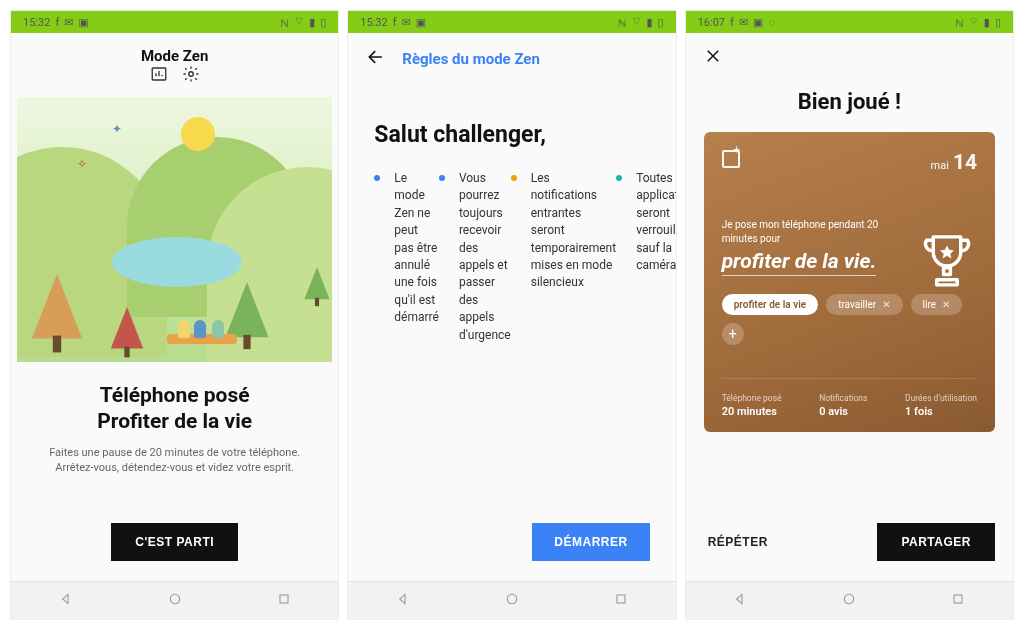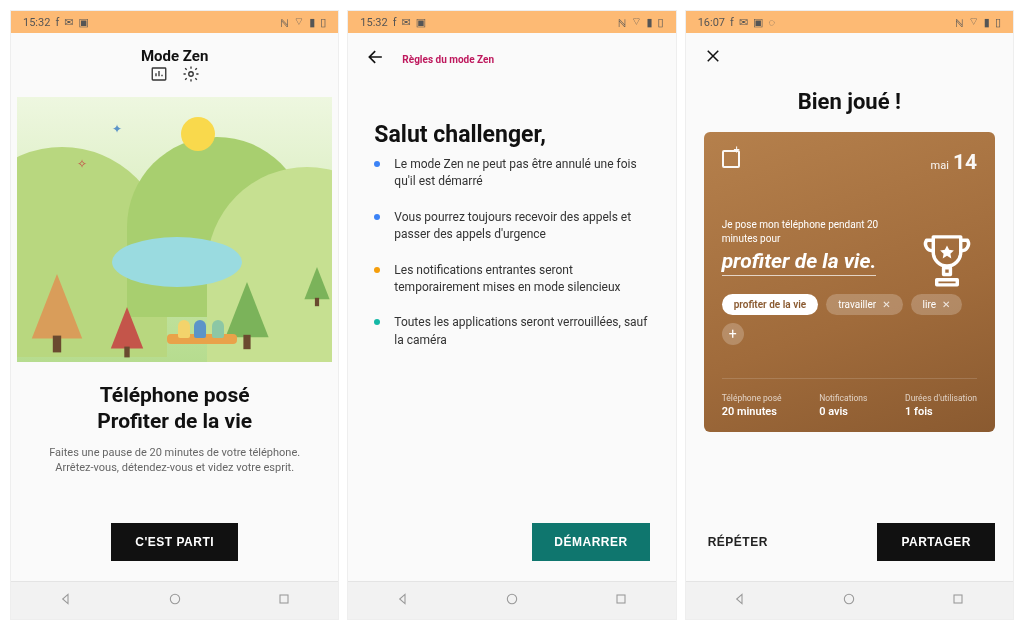--- a/index.html
+++ b/index.html
@@ -22,35 +22,35 @@
     overflow: hidden;
   }
   .status-bar {
     height: 22px;
     display: flex;
     justify-content: space-between;
     align-items: center;
     padding: 0 12px;
     font-size: 11px;
     color: #555;
-    background: #fdba74;
+    background: #84cc16;
   }
   .status-left, .status-right { display: flex; gap: 5px; align-items: center; }
   .app-header {
     display: flex;
     align-items: center;
     justify-content: space-between;
     padding: 14px 18px 10px;
     flex-direction: column;
   }
   .app-title { font-size: 15px; font-weight: 700; color: #111; }
   .header-icons { display: flex; gap: 14px; color: #333; }
   .header-icons svg { width: 18px; height: 18px; }
   .back-row { display: flex; align-items: center; gap: 16px; padding: 14px 18px 10px; }
-  .back-title { font-size: 10px; font-weight: 700; color: #be185d; }
+  .back-title { font-size: 15px; font-weight: 700; color: #3b82f6; }
   .close-row { padding: 14px 18px 10px; }
 
   
   .illustration {
     height: 265px;
     position: relative;
     background: linear-gradient(#eef7e0 0%, #dff0c8 35%, #c9e6a8 60%, #b6dc8f 100%);
     overflow: hidden;
     margin: 0 6px;
   }
@@ -85,29 +85,29 @@
   .btn-primary {
     align-self:center; margin-top:auto; margin-bottom:20px;
     background:#111; color:#fff; font-size:12px; font-weight:700;
     padding:12px 24px; letter-spacing:.5px; border:none; cursor:pointer;
   }
 
   
   .screen2-body { flex:1; padding: 40px 26px 0; display:flex; flex-direction:column; }
   .s2-h1 { font-size:23px; font-weight:700; color:#111; }
   .s2-sub { font-size:12px; color:#555; margin-top:6px; }
-  .rules { margin-top:8px; display:flex; flex-direction:column; gap:18px; }
+  .rules { margin-top:22px; display:flex; flex-direction:row; }
   .rule { display:flex; gap:14px; align-items:flex-start; }
   .dot { width:6px; height:6px; border-radius:50%; margin-top:5px; flex-shrink:0; }
   .dot.blue { background:#3b82f6; }
   .dot.orange { background:#f59e0b; }
   .dot.teal { background:#14b8a6; }
   .rule-text { font-size:12px; color:#333; line-height:1.45; }
   .btn-right { align-self:flex-end; margin-top:auto; margin-bottom:20px;
-    background:#0f766e; color:#fff; font-size:12px; font-weight:700;
+    background:#3b82f6; color:#fff; font-size:12px; font-weight:700;
     padding:12px 22px; letter-spacing:.5px; border:none; cursor:pointer; }
 
   
   .screen3-body { flex:1; padding: 6px 18px 0; display:flex; flex-direction:column; }
   .s3-h1 { font-size:22px; font-weight:700; color:#111; text-align:center; margin:4px 0 18px; }
   .card {
     background: linear-gradient(160deg,#b5804c 0%, #a06b3b 60%, #8a5a30 100%);
     border-radius:6px; padding:18px 18px 14px; color:#fff; position:relative;
     display:flex; flex-direction:column; min-height:300px;
   }

